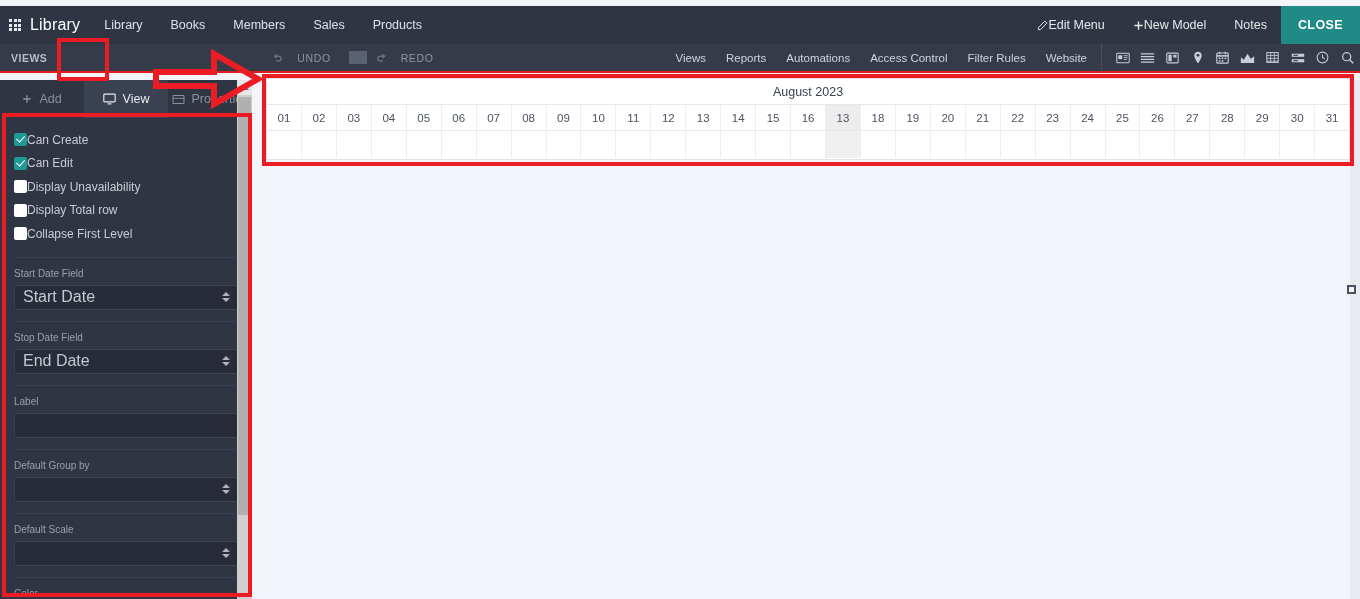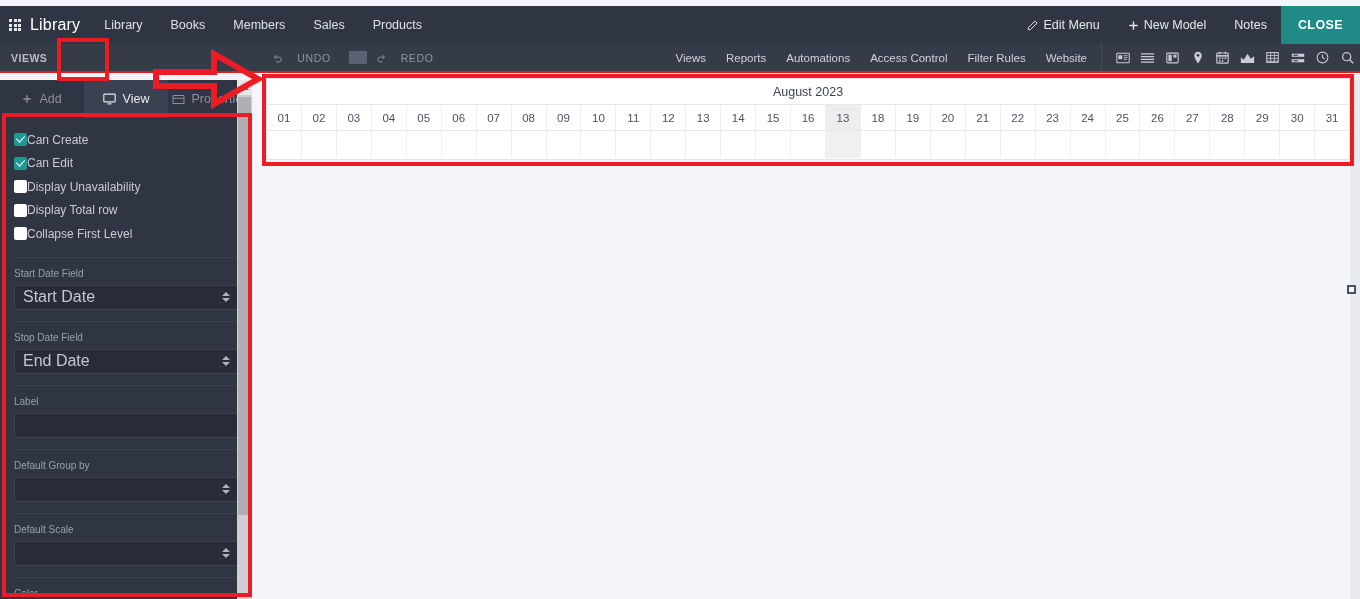--- a/index.html
+++ b/index.html
@@ -21,40 +21,40 @@
   .grid-icon i { background: #e8e9ed; display: block; width: 3px; height: 3px; }
   .brand-name { color: #fff; font-size: 16px; letter-spacing: .2px; }
   .topnav { display: flex; align-items: center; gap: 0; }
   .topnav a {
     color: #dfe1e6; font-size: 12.5px; padding: 0 14px; line-height: 38px;
     text-decoration: none; white-space: nowrap;
   }
   .topbar-right { margin-left: auto; display: flex; align-items: center; height: 38px; }
   .topbar-right a {
     color: #e6e8ec; font-size: 12.5px; padding: 0 14px; line-height: 38px;
-    text-decoration: none; white-space: nowrap; display: flex; align-items: center; gap: 5px; justify-content: space-between;
+    text-decoration: none; white-space: nowrap; display: flex; align-items: center;  justify-content: space-between;
   }
   .btn-close {
     background: #1f8a86; color: #fff; font-size: 12.5px; font-weight: bold;
     height: 38px; display: flex; align-items: center; padding: 12px 17px; letter-spacing: .4px;
   }
 
   
   .toolbar2 {
     position: absolute; left: 0; top: 44px; width: 1360px; height: 29px;
     background: #353b48; display: flex; align-items: center;
     border-bottom: 2px solid #e01d1d;
   }
   .views-tabs { display: flex; align-items: center; height: 29px; }
   .views-tabs .lbl { color: #b9bdc7; font-size: 10.5px; font-weight: bold; padding: 0 11px; letter-spacing: .5px; }
   .views-tabs .gantt {
     color: #ffffff; font-size: 10.5px; font-weight: bold; padding: 0 11px;
     letter-spacing: .5px; background: #3d4453; height: 29px; display: flex; align-items: center;
   }
-  .undo-redo { display: flex; align-items: flex-end; margin-left: 205px; gap: 0; }
+  .undo-redo { display: flex; align-items: center; margin-left: 205px; gap: 0; }
   .undo-redo span {
     color: #8f95a1; font-size: 10.5px; letter-spacing: .6px; padding: 0 9px;
     display: flex; align-items: center; gap: 5px;
   }
   .ur-div { width: 1px; height: 13px; background: #5a6172; }
   .tb2-menu { margin-left: auto; display: flex; align-items: center; }
   .tb2-menu a { color: #cfd3db; font-size: 11.5px; padding: 0 10px; text-decoration: none; white-space: nowrap; }
   .tb2-icons { display: flex; align-items: center; gap: 0; padding-left: 8px; margin-left: 4px; border-left: 1px solid #474d5c; }
   .tb2-icons .ic { width: 25px; height: 29px; display: flex; align-items: center; justify-content: center; }
   .tb2-icons svg { display: block; }

